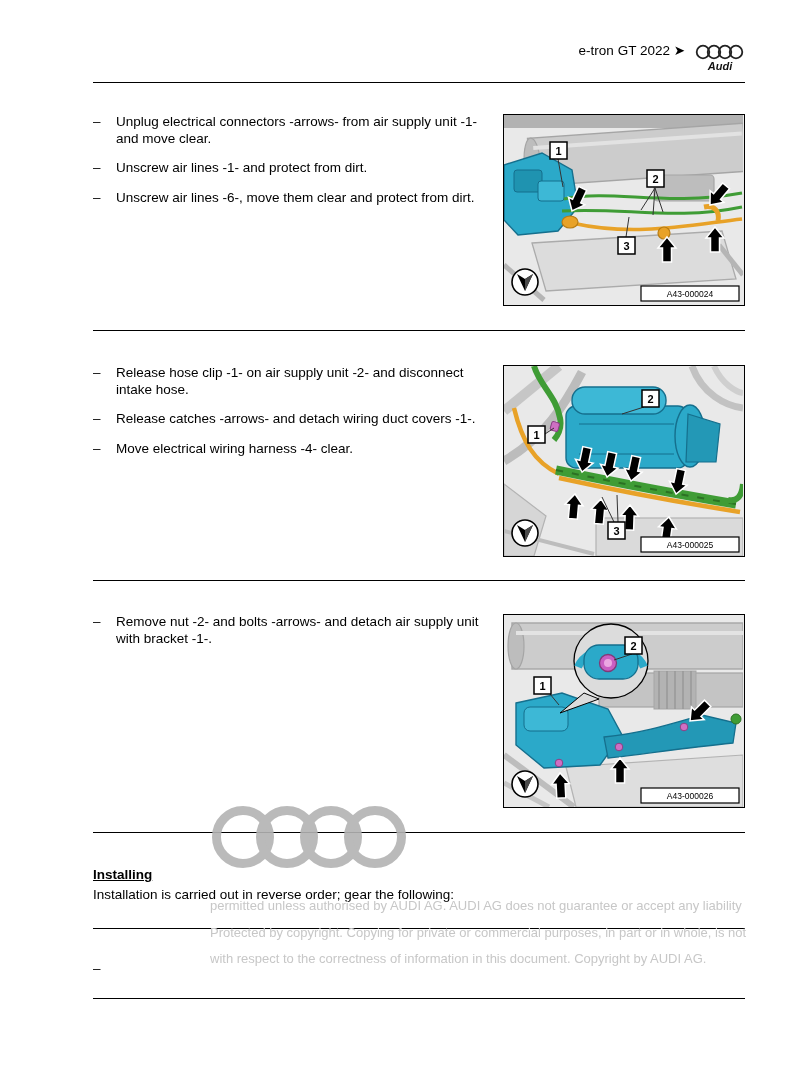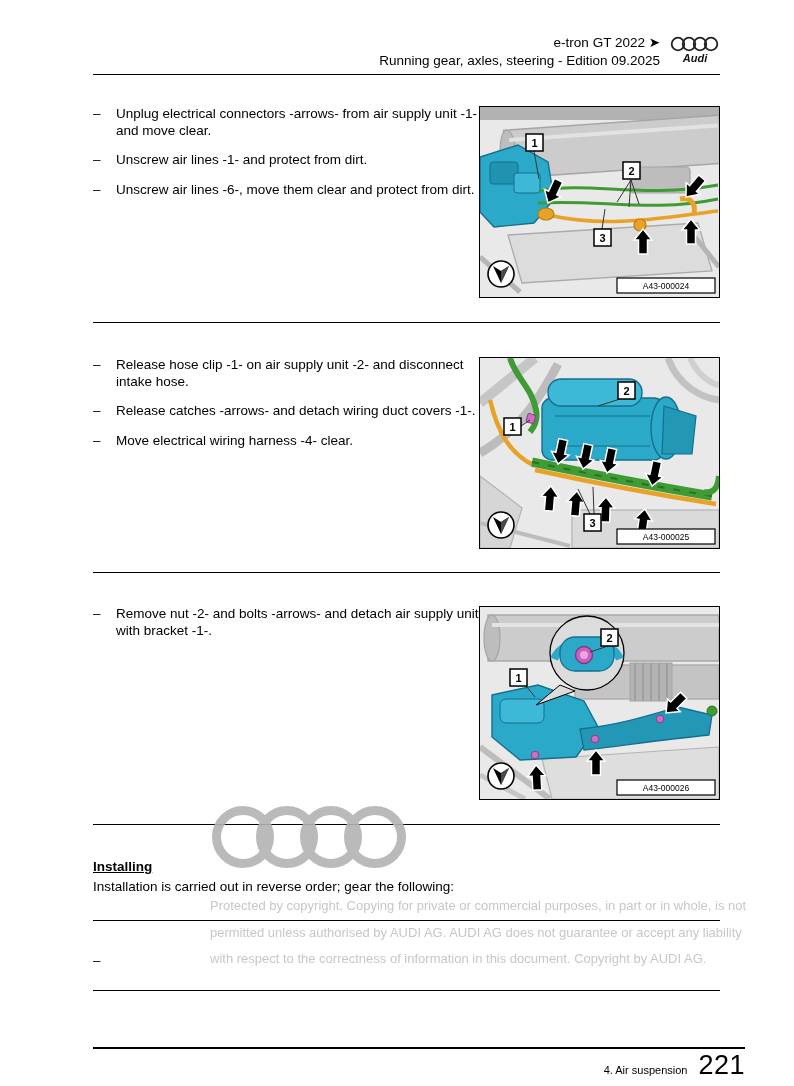--- a/index.html
+++ b/index.html
@@ -1,20 +1,20 @@
 <!DOCTYPE html>
 <html style="--unit_teal: #2ba9c9; --unit_teal_dark: #156f8d; --hose_green: #3f9c35; --hose_green_dark: #2c7124; --hose_orange: #e8a228; --hose_orange_dark: #b97d14; --clip_pink: #cf6fc3; --clip_pink_dark: #8a3f84; --fig_bg: #e9e9e9; --mach_gray: #cccccc; --mach_gray_dark: #a5a5a5; --mach_gray_deep: #b2b2b2; --watermark_gray: #c7c7c7; --rings_gray: #b3b3b3;"><head>
 <meta charset="utf-8">
 <style>
   html,body { margin:0; padding:0; background:#fff; }
   .page {
     position:relative; width:794px; height:1086px; background:#fff;
     font-family:"Liberation Sans", sans-serif; color:#000; overflow:hidden;
   }
-  .content { padding-left:93px; padding-right:74px; }
+  .content { padding-left:93px; padding-right:49px;margin-top:8px; }
 
   
   .header { display:flex; justify-content:flex-end; align-items:flex-start; gap:10px; padding-top:34px; }
   .header-text { text-align:right; font-size:13.5px; line-height:18px; white-space:nowrap; }
   .brand { width:50px; text-align:left; margin-top:2px; }
 
   .rule  { border:none; border-top:1.6px solid #000; margin:0; }
   .rule-header { margin-top:4px; }
   .rule-s1 { margin-top:24px; }
   .rule-s2 { margin-top:23px; }
@@ -57,21 +57,20 @@
 </style>
 </head>
 <body>
 
 <div class="page">
 
   <div class="content">
     <div class="header">
       <div class="header-text">
         <div><span>e-tron GT 2022</span> <span>➤</span></div>
-        <div>Running gear, axles, steering - Edition 09.2025</div>
       </div>
       <div class="brand">
         <svg width="50" height="30" viewBox="0 0 50 30">
           <circle cx="8" cy="8" r="6.3" style="fill:none;stroke:#222;stroke-width:1.8"></circle>
           <circle cx="19" cy="8" r="6.3" style="fill:none;stroke:#222;stroke-width:1.8"></circle>
           <circle cx="30" cy="8" r="6.3" style="fill:none;stroke:#222;stroke-width:1.8"></circle>
           <circle cx="41" cy="8" r="6.3" style="fill:none;stroke:#222;stroke-width:1.8"></circle>
           <text x="25" y="26" style="font-size:11px;font-weight:bold;font-style:italic;text-anchor:middle;fill:#111">Audi</text>
         </svg>
       </div>
@@ -326,25 +325,19 @@
   <div class="rings-watermark">
     <svg width="196" height="68" viewBox="0 0 196 68">
       <circle cx="31" cy="34" r="26.5" style="fill:none;stroke:var(--rings_gray);stroke-width:9"></circle>
       <circle cx="75" cy="34" r="26.5" style="fill:none;stroke:var(--rings_gray);stroke-width:9"></circle>
       <circle cx="119" cy="34" r="26.5" style="fill:none;stroke:var(--rings_gray);stroke-width:9"></circle>
       <circle cx="163" cy="34" r="26.5" style="fill:none;stroke:var(--rings_gray);stroke-width:9"></circle>
     </svg>
   </div>
 
   <div class="copyright-watermark">
+    <div>permitted unless authorised by AUDI AG. AUDI AG does not guarantee or accept any liability</div>
     <div>Protected by copyright. Copying for private or commercial purposes, in part or in whole, is not</div>
-    <div>permitted unless authorised by AUDI AG. AUDI AG does not guarantee or accept any liability</div>
     <div>with respect to the correctness of information in this document. Copyright by AUDI AG.</div>
   </div>
 
-  <div class="footer">
-    <div class="footer-row">
-      <span class="footer-chapter">4. Air suspension</span>
-      <span class="footer-page">221</span>
-    </div>
-  </div>
 
 </div>
 
 </body></html>

